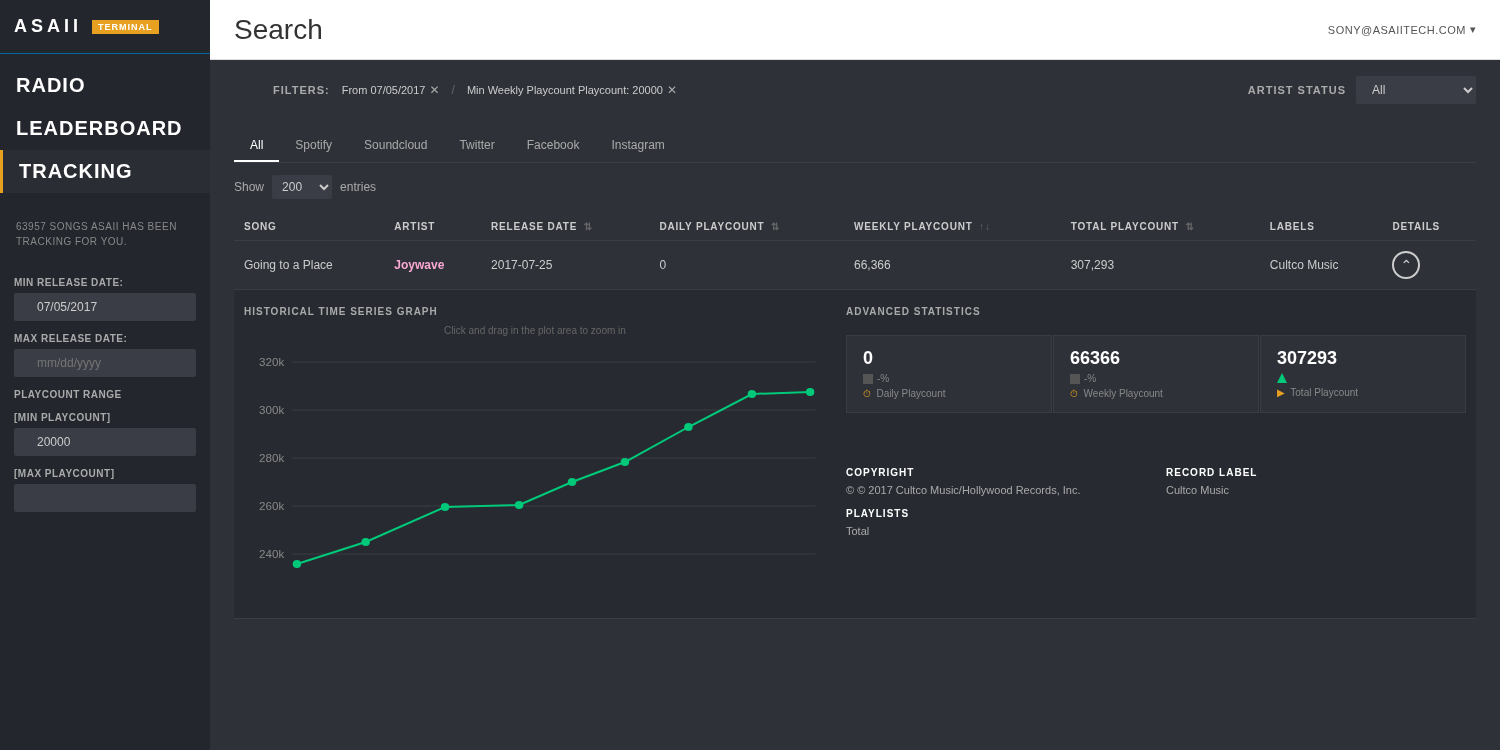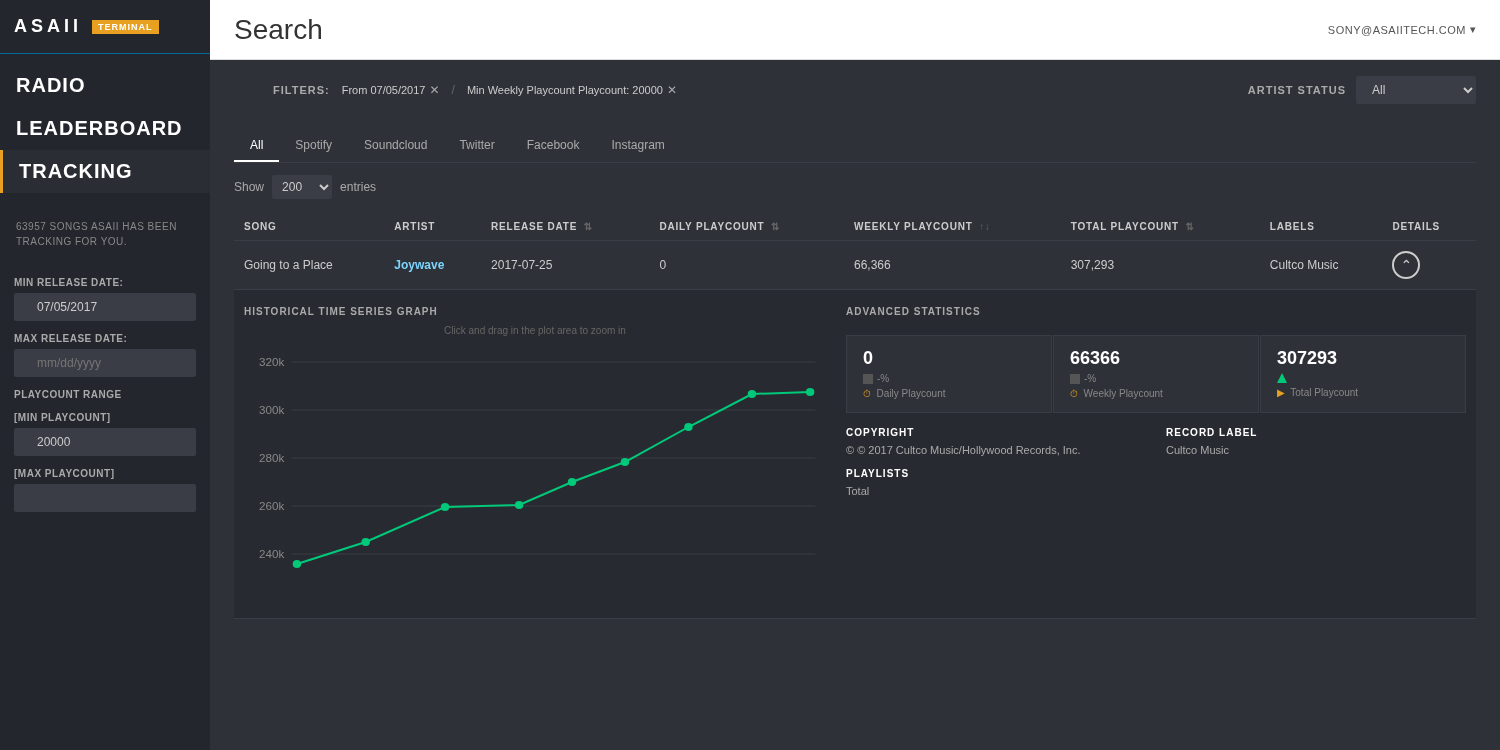--- a/index.html
+++ b/index.html
@@ -273,21 +273,21 @@
       font-size: 10px;
     }
     .data-table td {
       padding: 10px 10px;
       color: #ccc;
       border-bottom: 1px solid #3a3d45;
       vertical-align: middle;
     }
     .data-table td.artist {
       font-weight: bold;
-      color: #7dd3fc;
+      color: #f9a8d4;
     }
     .details-btn {
       background: transparent;
       border: 2px solid #ccc;
       border-radius: 50%;
       width: 28px;
       height: 28px;
       color: #ccc;
       cursor: pointer;
       display: flex;
@@ -395,20 +395,21 @@
     }
 
     
     .details-bottom {
       display: flex;
       gap: 20px;
       margin-bottom: 12px;
     }
     .details-section {
       flex: 1;
+      margin-top: 40px;
     }
     .details-section-title {
       font-size: 10px;
       font-weight: bold;
       color: #fff;
       text-transform: uppercase;
       letter-spacing: 1px;
       margin-bottom: 6px;
     }
     .details-section-content {

